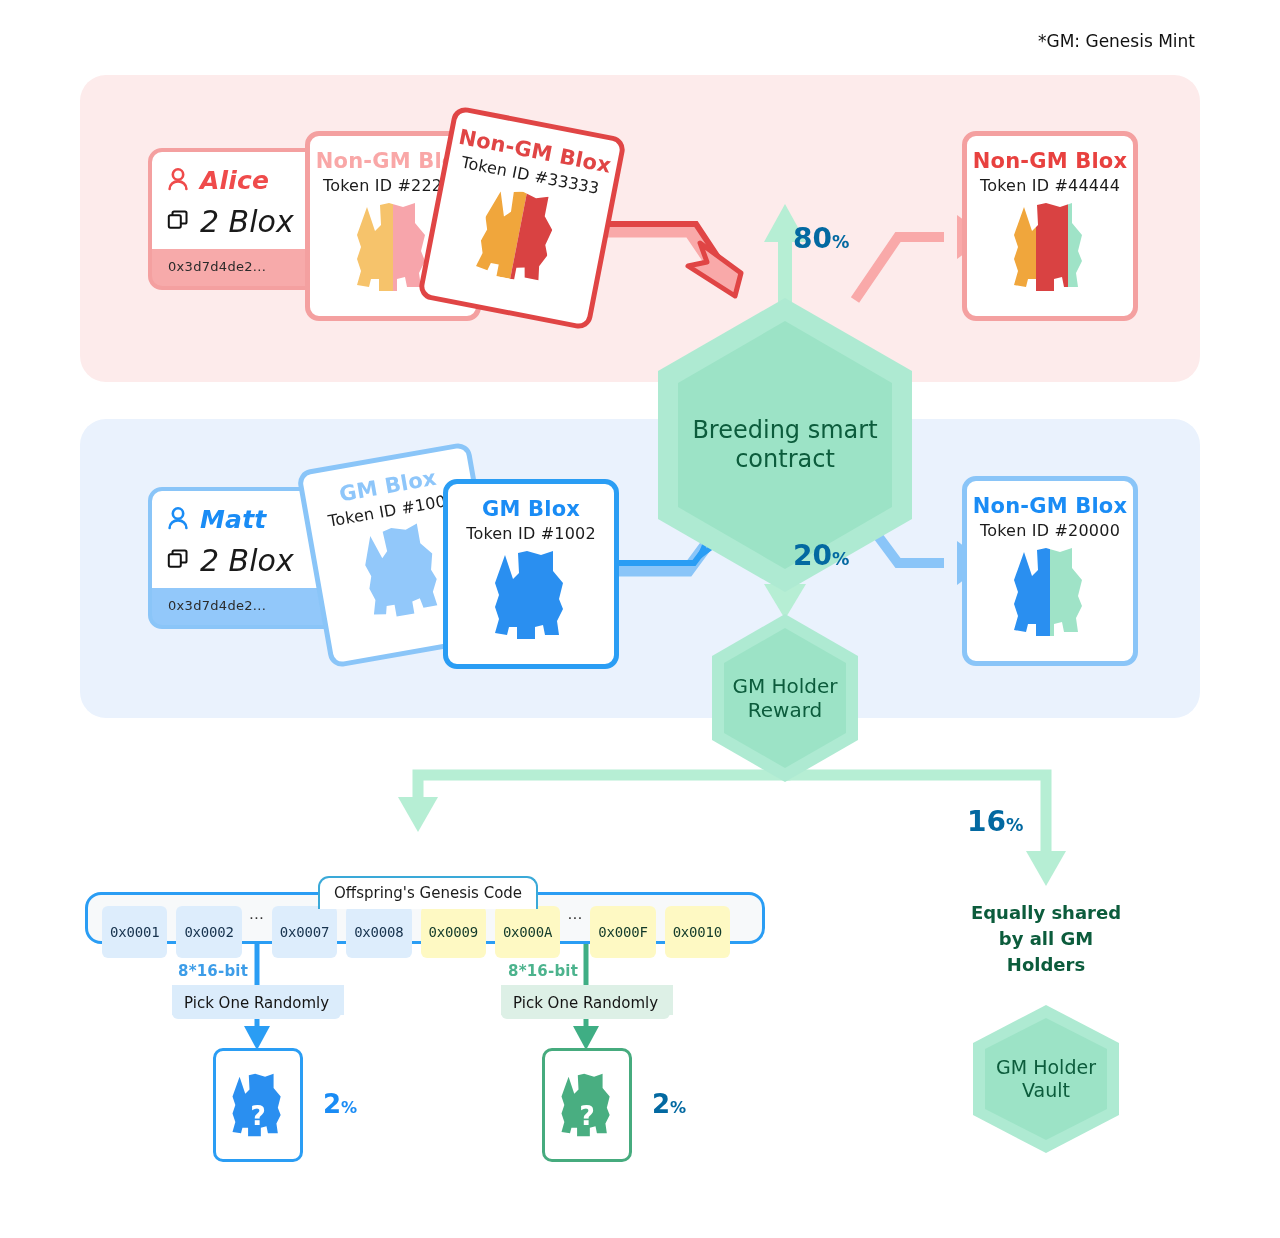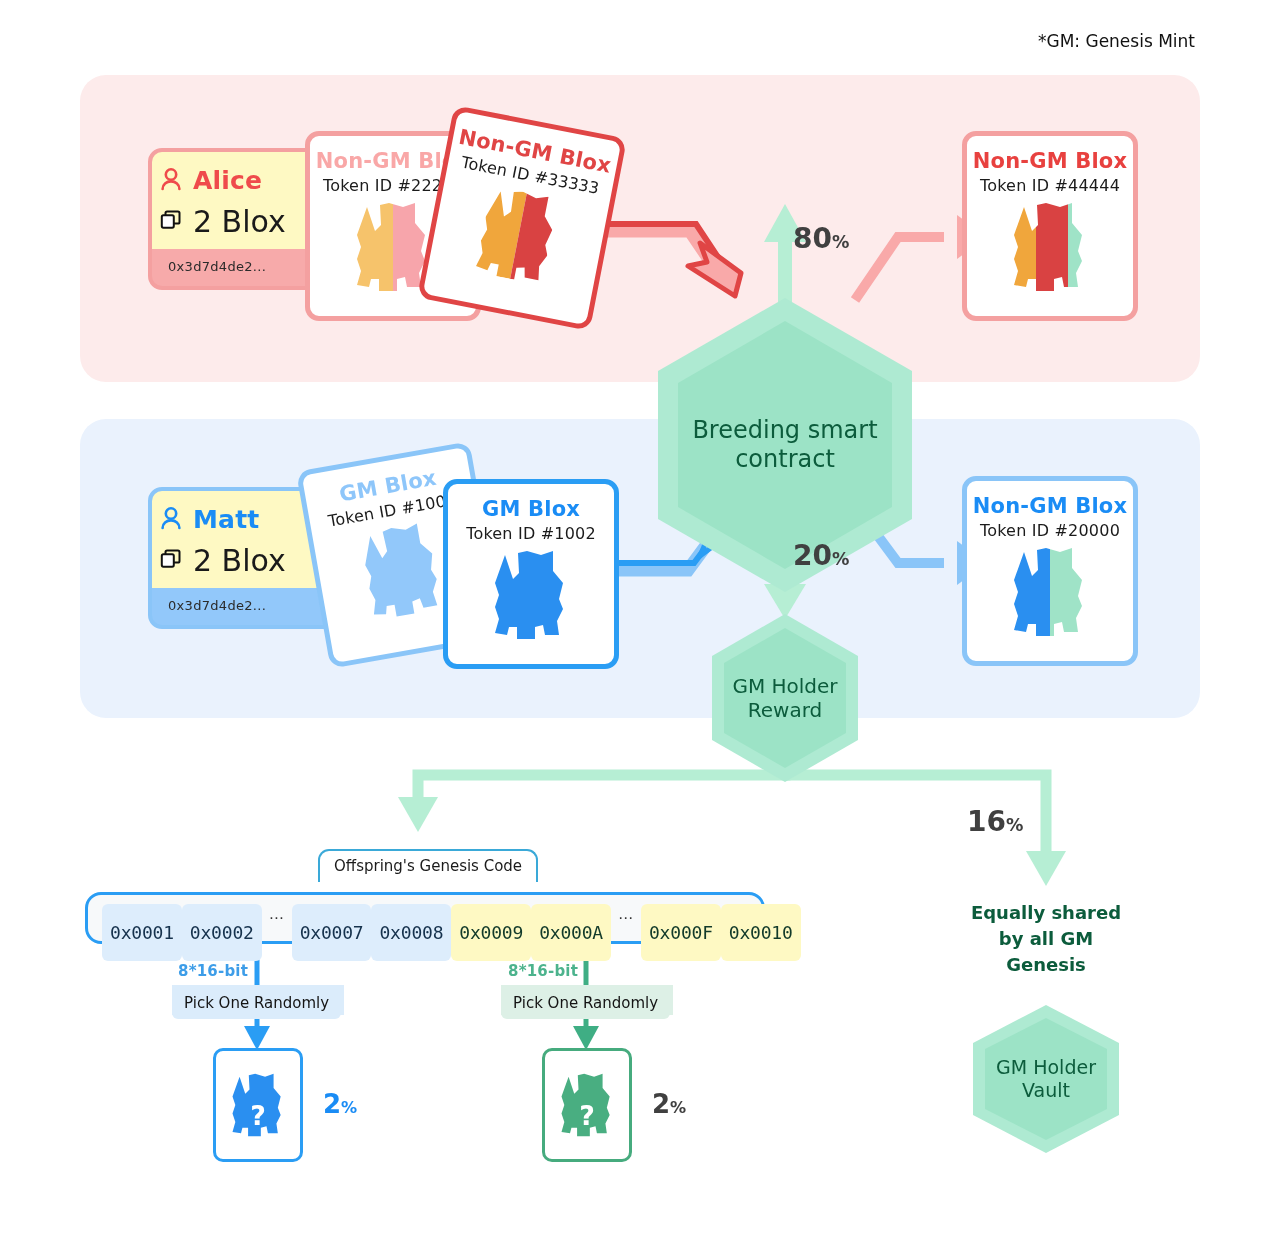--- a/index.html
+++ b/index.html
@@ -12,21 +12,21 @@
   #stage{position:absolute;left:0;top:0;width:1280px;height:1238px;}
   .abs{position:absolute;}
 
   
   .band{position:absolute;border-radius:26px;}
   .band-pink{left:80px;top:75px;width:1120px;height:307px;background:#fdebeb;}
   .band-blue{left:80px;top:419px;width:1120px;height:299px;background:#eaf2fd;}
 
   
   .owner{position:absolute;width:182px;border-radius:14px;overflow:hidden;background:#ffffff;}
-  .owner-top{background:#fef9c3;padding:14px 16px 10px 8px;}
+  .owner-top{background:#ffffff;padding:14px 16px 10px 15px;font-style:italic;}
   .owner-row{display:flex;align-items:center;gap:11px;}
   .owner-name{font-size:25px;font-weight:bold;letter-spacing:.2px;}
   .owner-count{font-size:30px;color:#1a1a1a;font-weight:500;}
   .owner-addr{font-size:13px;color:#2b2b2b;padding:10px 16px 12px 16px;letter-spacing:.3px;}
   .owner-alice{left:148px;top:148px;border:4px solid #f4a0a0;background:#f7aaaa;}
   .owner-alice .owner-name{color:#ef4b4b;}
   .owner-matt{left:148px;top:487px;border:4px solid #8ac5f8;background:#92c8fa;}
   .owner-matt .owner-name{color:#1a8cf5;}
 
   
@@ -37,30 +37,30 @@
   .bcard .bart{margin-top:6px;}
 
   
   .hex-wrap{position:absolute;}
   .hex{position:absolute;left:0;top:0;}
   .hex-label{position:absolute;left:0;top:0;width:100%;height:100%;
     display:flex;flex-direction:column;align-items:center;justify-content:center;
     color:#0c5c3c;text-align:center;line-height:1.22;pointer-events:none;}
 
   
-  .pct{position:absolute;color:#404040;font-weight:bold;white-space:nowrap;}
+  .pct{position:absolute;color:#0369a1;font-weight:bold;white-space:nowrap;}
   .pct .sym{font-weight:bold;font-size:.62em;}
   .pct-blue{color:#1a8cf5;}
 
   
   .gc-tab{position:absolute;background:#fff;border:2.5px solid #3aa9d8;border-bottom:none;
      border-radius:11px 11px 0 0;font-size:15px;color:#1b1b1b;padding:6px 14px 7px 14px;white-space:nowrap;z-index:4;}
   .gc-box{position:absolute;background:#f7f9fa;border:3px solid #2a9df4;border-radius:16px;
      display:flex;align-items:center;gap:0px;padding:0 14px;box-sizing:border-box;z-index:2;}
-  .gc-chip{font-family:"DejaVu Sans Mono","Liberation Mono",monospace;font-size:18px;
+  .gc-chip{font-family:"DejaVu Sans Mono","Liberation Mono",monospace;font-size:14px;
      padding:18px 8px;border-radius:6px;letter-spacing:-.2px;white-space:nowrap;margin-top:28px;}
   .gc-chip.blue{background:#ddedfc;color:#16324d;}
   .gc-chip.green{background:#fef9c3;color:#123a2a;}
   .gc-dots{font-size:15px;color:#333;padding:0 7px;letter-spacing:1px;}
   .gc-gap{width:9px;}
 
   .pick-label{position:absolute;font-size:15px;font-weight:bold;white-space:nowrap;letter-spacing:.2px;}
   .pick-box{position:absolute;font-size:15px;color:#141414;padding:7px 12px;border-radius:6px;white-space:nowrap;}
 
   .minicard{position:absolute;background:#fff;border-radius:10px;box-sizing:border-box;
@@ -305,21 +305,21 @@
   <div class="pct" style="left:967px;top:805px;font-size:28px;">
     <span>16</span><span class="sym">%</span>
   </div>
   <div class="pct pct-blue" style="left:323px;top:1089px;font-size:26px;">
     <span>2</span><span class="sym">%</span>
   </div>
   <div class="pct" style="left:652px;top:1089px;font-size:26px;">
     <span>2</span><span class="sym">%</span>
   </div>
 
-  <div class="gc-tab" style="left:318px;top:849px;text-align:center;">Offspring's Genesis Code</div>
+  <div class="gc-tab" style="left:318px;top:876px;text-align:center;">Offspring's Genesis Code</div>
   <div class="gc-box" style="left:85px;top:892px;width:680px;height:52px;">
     <span class="gc-chip blue">0x0001</span>
       <span class="gc-gap"></span>
     <span class="gc-chip blue">0x0002</span>
     <span class="gc-dots">⋯</span>
     <span class="gc-chip blue">0x0007</span>
       <span class="gc-gap"></span>
     <span class="gc-chip blue">0x0008</span>
       <span class="gc-gap"></span>
     <span class="gc-chip green">0x0009</span>
@@ -347,16 +347,16 @@
   <div class="minicard" style="left:542px;top:1048px;width:90px;height:114px;border:3px solid #46ab7e;">
     <svg width="68" height="86" viewBox="0 0 96 92">
       <path d="M22,6 L30,30 L36,24 L35,4 L44,2 L58,6 L70,2 L70,22 L80,34 L76,50 L80,60 L74,72 L76,86 L62,86 L60,76 L52,78 L52,90 L34,90 L34,78 L26,78 L24,86 L12,84 L16,70 L12,58 L16,46 L12,34 Z" fill="#49ae81"></path>
       <text x="48" y="74" font-size="38" font-weight="bold" fill="#ffffff" text-anchor="middle" font-family="DejaVu Sans, sans-serif">?</text>
     </svg>
   </div>
 
   <div class="shared-text" style="left:946px;top:900px;width:200px;">
     <div>Equally shared</div>
     <div>by all GM</div>
-    <div>Genesis</div>
+    <div>Holders</div>
   </div>
 
 </div>
 
 </body></html>

